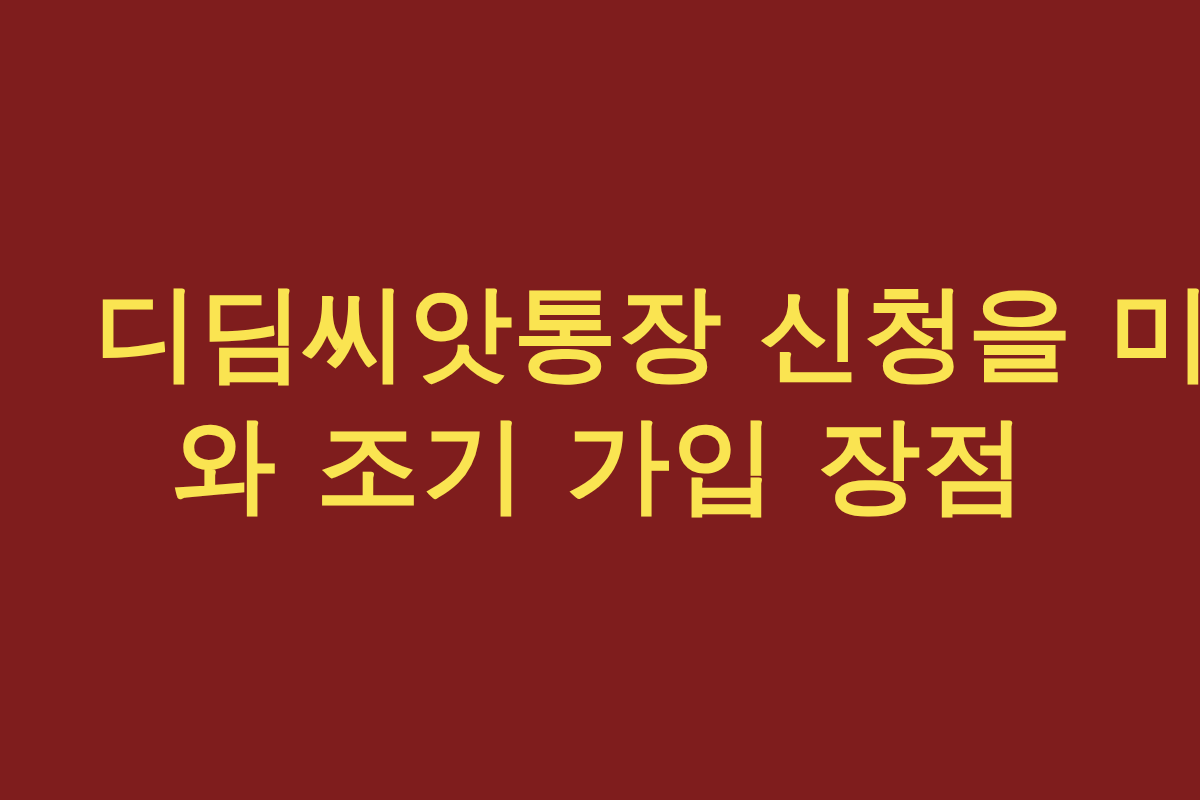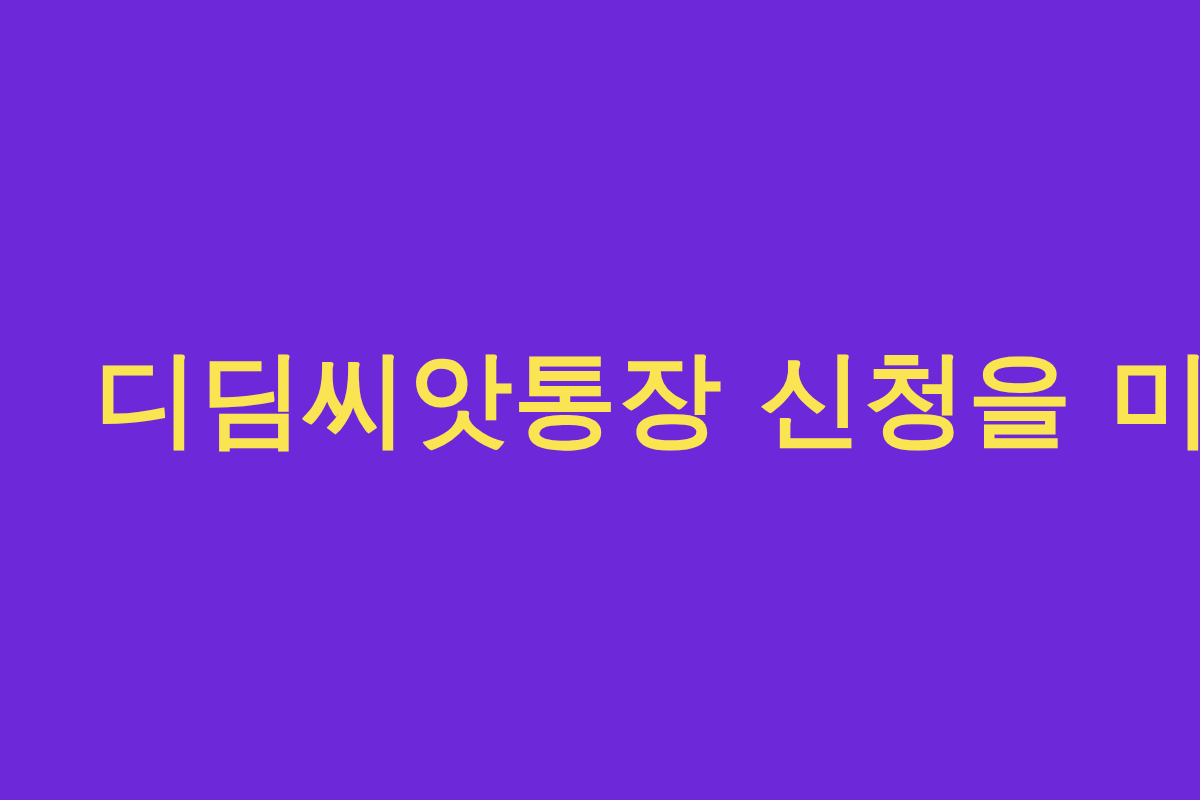--- a/index.html
+++ b/index.html
@@ -46,23 +46,24 @@
   }
 
   
   .headline-line.line-3 {
     letter-spacing: 2px;
   }
 </style>
 </head>
 <body>
 
-<div id="thumbnail-canvas" style="background-color: #6d28d9;">
+<div id="thumbnail-canvas" style="background-color: #7f1d1d;">
 
   <div id="headline-block" style="color: rgb(250, 228, 81); text-align: center;">
 
     <span class="headline-line line-1">디딤씨앗통장 신청을 미</span>
 
 
+    <span class="headline-line line-3">와 조기 가입 장점</span>
 
   </div>
 
 </div>
 
 </body></html>

